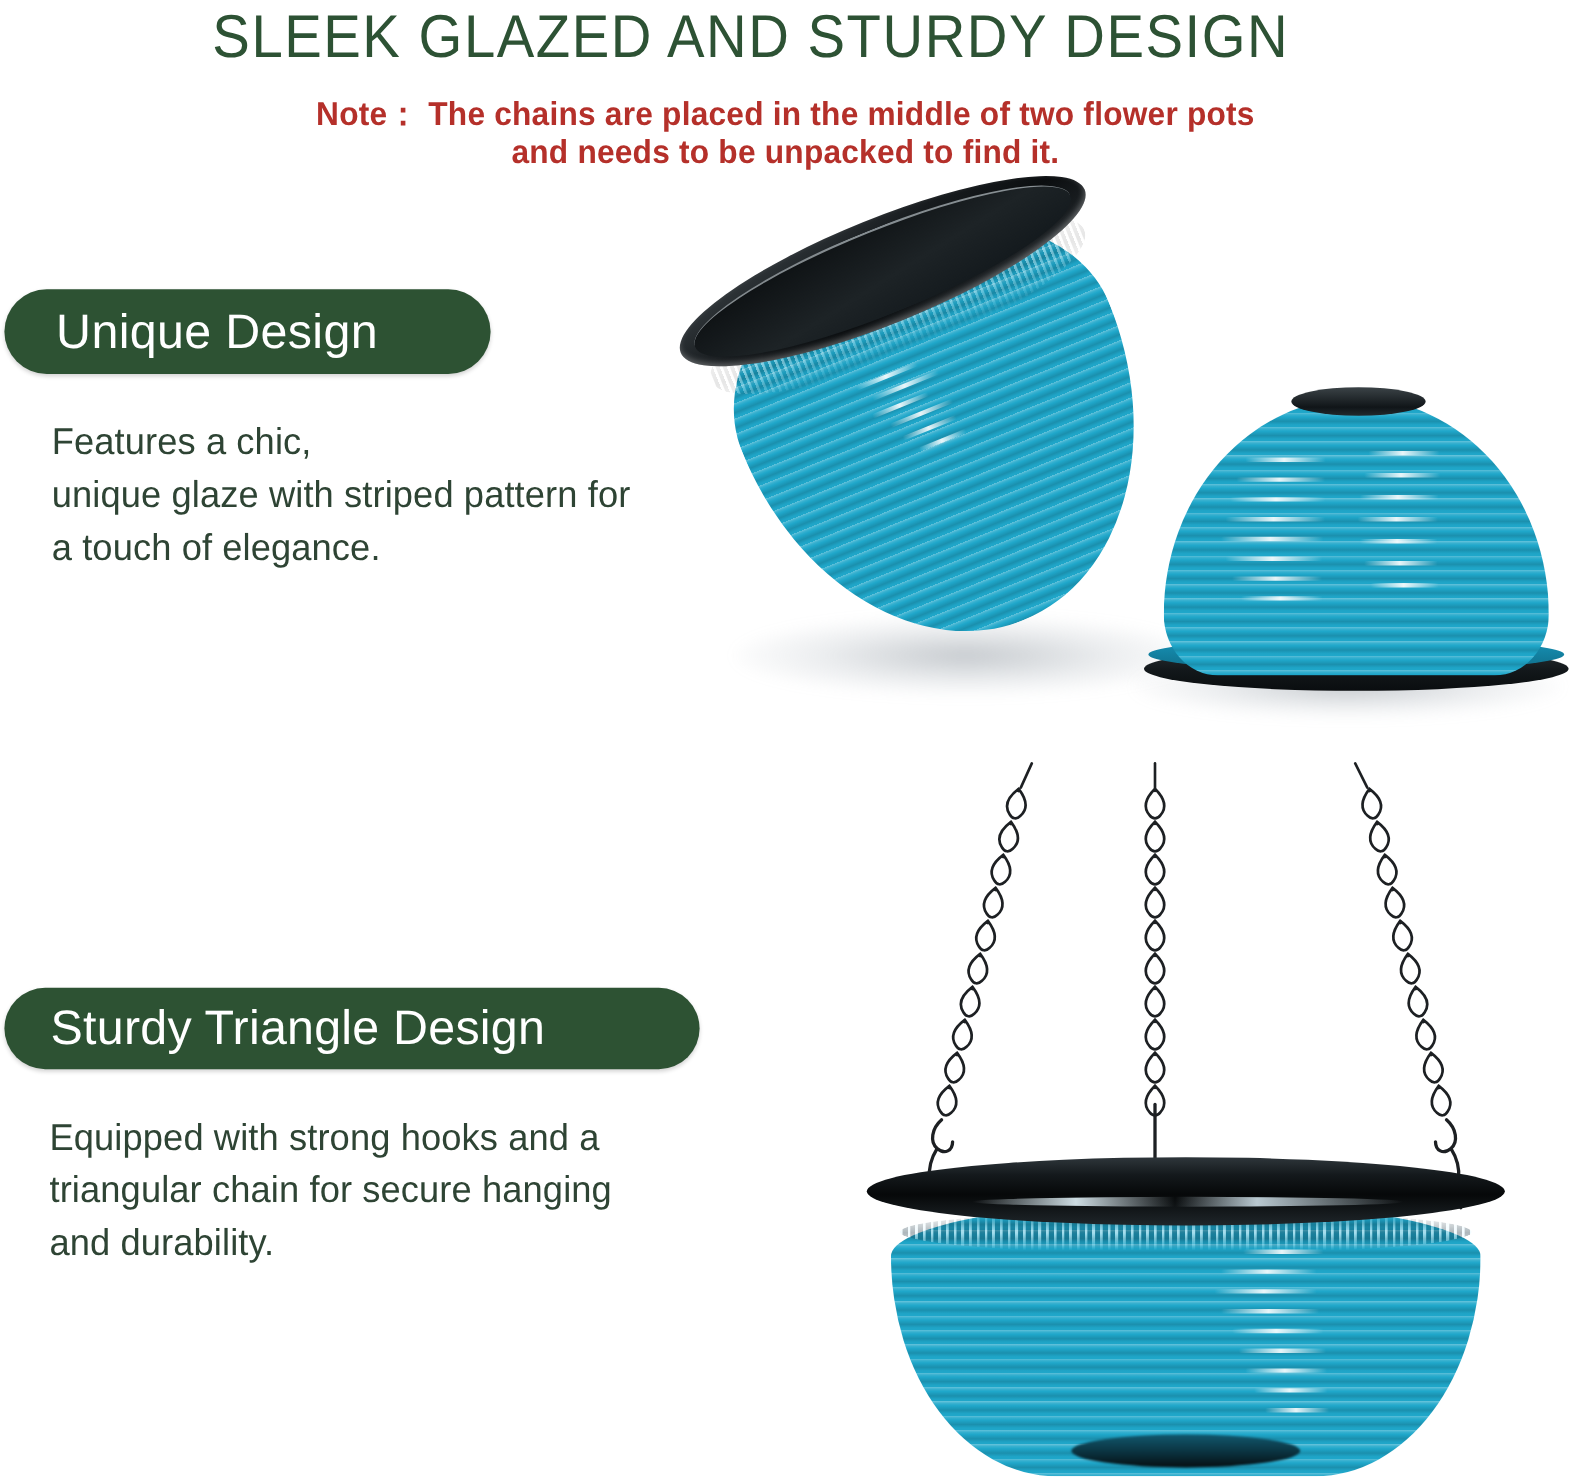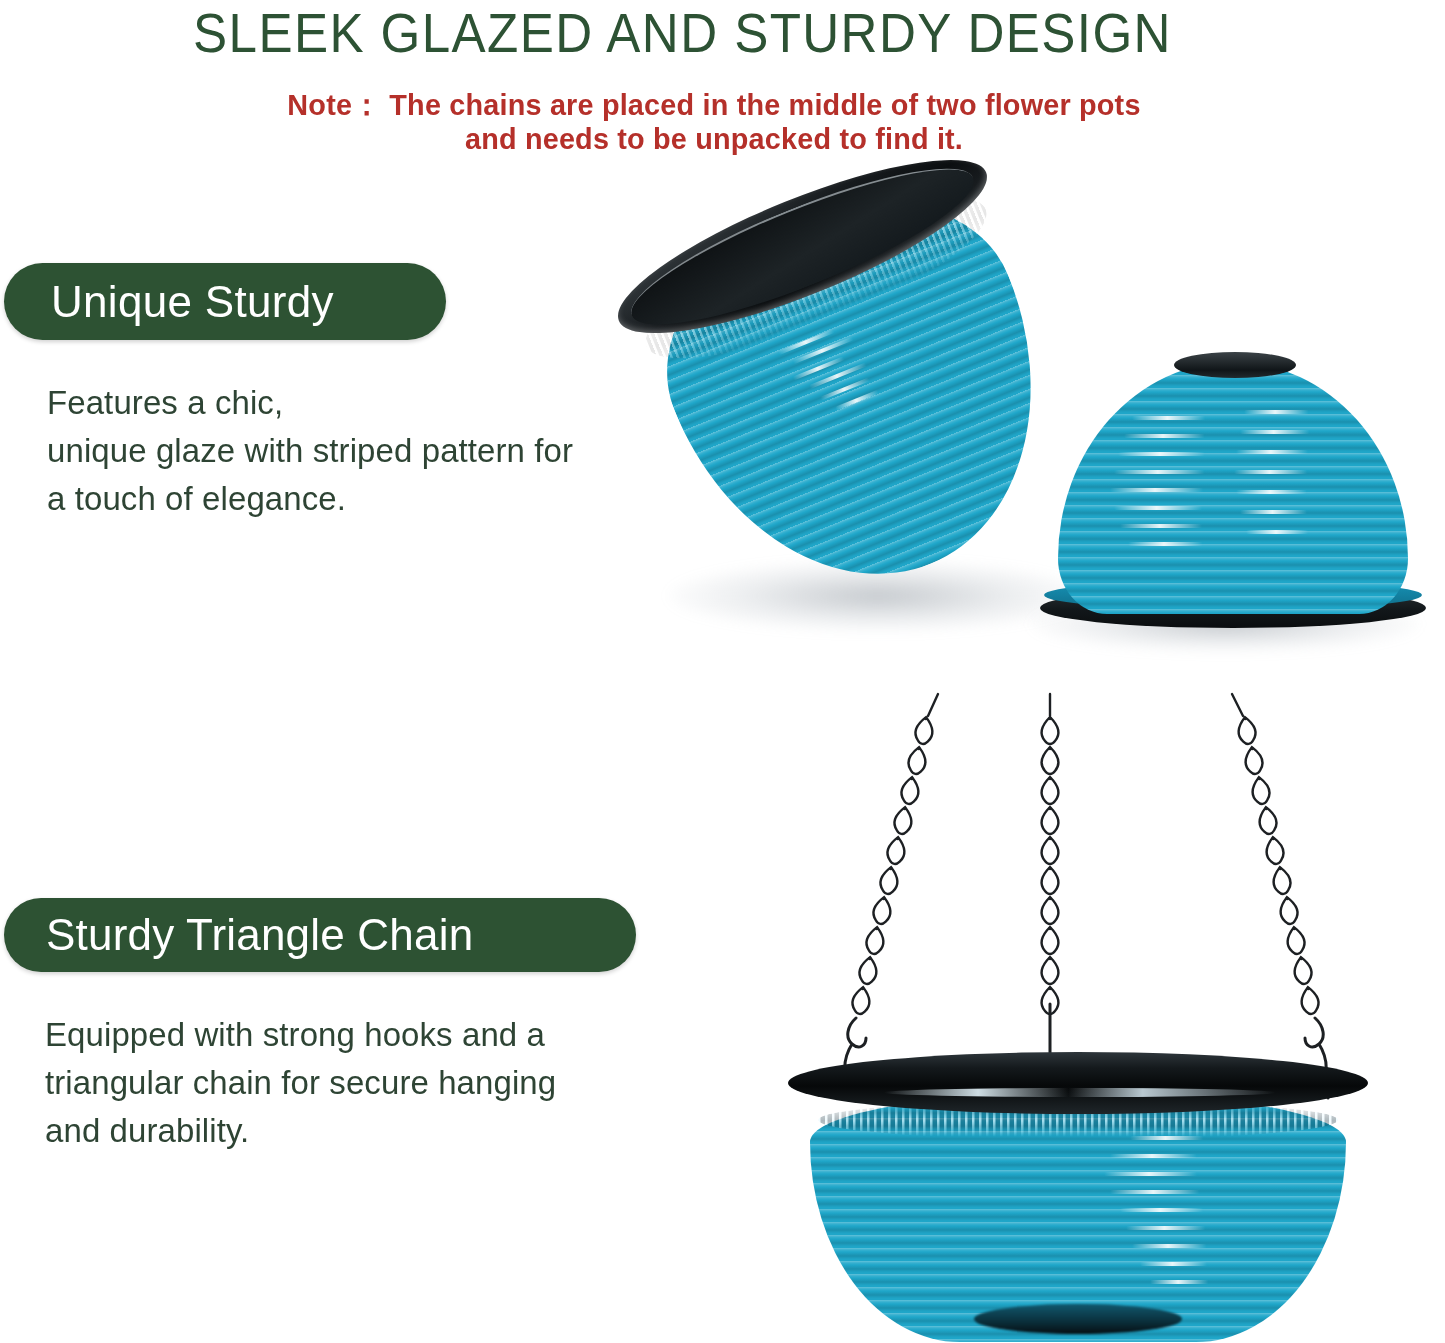--- a/index.html
+++ b/index.html
@@ -252,27 +252,27 @@
 </head>
 <body>
 
 <div class="header-title">SLEEK GLAZED AND STURDY DESIGN</div>
 
 <div class="note-block">
   <span class="note-line">Note： The chains are placed in the middle of two flower pots</span>
   <span class="note-line">and needs to be unpacked to find it.</span>
 </div>
 
-<div class="badge" id="badge-unique">Unique Sturdy</div>
+<div class="badge" id="badge-unique">Unique Design</div>
 
 <div class="feature-body" id="body-unique">Features a chic,
 unique glaze with  striped pattern for
 a touch of elegance.</div>
 
-<div class="badge" id="badge-chain">Sturdy Triangle Chain</div>
+<div class="badge" id="badge-chain">Sturdy Triangle Design</div>
 
 <div class="feature-body" id="body-chain">Equipped with strong hooks and a
 triangular chain for secure hanging
 and durability.</div>
 
 <div class="shadow-blob" style="left:668px; top:560px; width:420px; height:72px;"></div>
 <div class="shadow-blob" style="left:1030px; top:596px; width:390px; height:56px;"></div>
 
 <div class="stage" id="pot-tilted">
   <div class="bowl glaze ribs">

